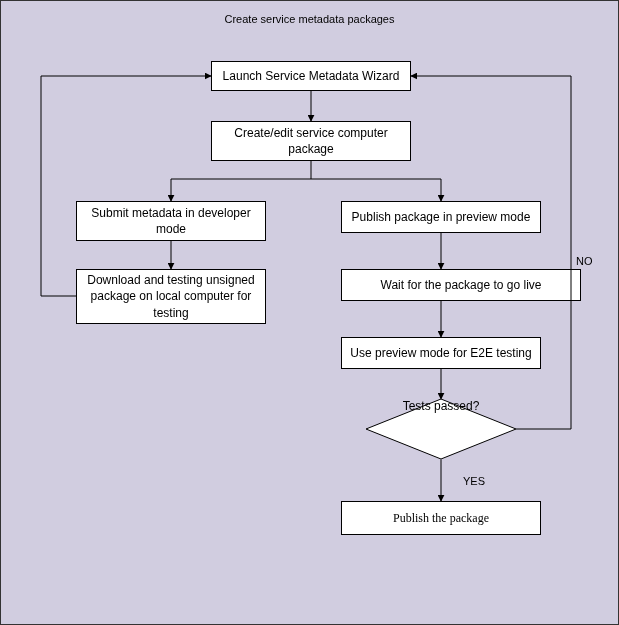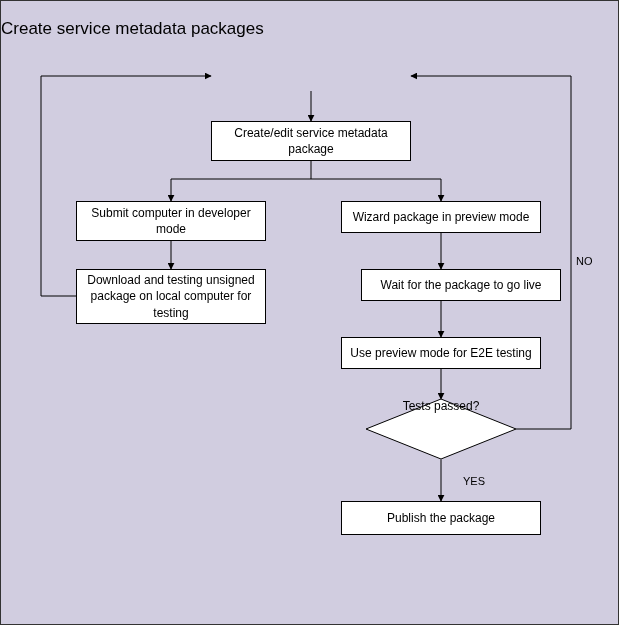--- a/index.html
+++ b/index.html
@@ -11,24 +11,24 @@
   .canvas {
     position: relative;
     width: 619px;
     height: 625px;
     background: #d1cde0;
     border: 1px solid #333;
     box-sizing: border-box;
   }
   .title {
     position: absolute;
-    top: 18px;
+    top: 12px;
     width: 100%;
-    text-align: left;
-    font-size: 17px;
+    text-align: center;
+    font-size: 11px;
     color: #000;
   }
   .box {
     position: absolute;
     background: #fff;
     border: 1px solid #000;
     font-size: 12px;
     text-align: center;
     display: flex;
     align-items: center;
@@ -68,53 +68,56 @@
     pointer-events: none;
   }
 </style>
 </head>
 <body>
 
 <div class="canvas">
 
   <div class="title">Create service metadata packages</div>
 
+  <div class="box" style="left:210px; top:60px; width:200px; height:30px;">
+    <span>Launch Service Metadata Wizard</span>
+  </div>
 
   <div class="box" style="left:210px; top:120px; width:200px; height:40px;">
-    <span>Create/edit service metadata package</span>
+    <span>Create/edit service computer package</span>
   </div>
 
   <div class="box" style="left:75px; top:200px; width:190px; height:40px;">
-    <span>Submit computer in developer mode</span>
+    <span>Submit metadata in developer mode</span>
   </div>
 
   <div class="box" style="left:75px; top:268px; width:190px; height:55px;">
     <span>Download and testing unsigned package on local computer for testing</span>
   </div>
 
   <div class="box" style="left:340px; top:200px; width:200px; height:32px;">
-    <span>Wizard package in preview mode</span>
+    <span>Publish package in preview mode</span>
   </div>
 
-  <div class="box" style="left:340px; top:268px; width:200px; height:32px;margin-left:20px;">
+  <div class="box" style="left:340px; top:268px; width:240px; height:32px;">
     <span>Wait for the package to go live</span>
   </div>
 
   <div class="box" style="left:340px; top:336px; width:200px; height:32px;">
     <span>Use preview mode for E2E testing</span>
   </div>
 
   <div class="diamond" style="left:365px; top:398px;">
     <svg width="150" height="60">
       <polygon points="75,0 150,30 75,60 0,30" fill="#fff" stroke="#000" stroke-width="1"></polygon>
     </svg>
     <span>Tests passed?</span>
   </div>
 
-  <div class="box" style="left:340px; top:500px; width:200px; height:34px;">
+  <div class="box" style="left:340px; top:500px; width:200px; height:34px;font-family:Liberation Serif, serif;">
     <span>Publish the package</span>
   </div>
 
   <div class="edge-label" style="left:575px; top:210px;margin-top:44px;">NO</div>
   <div class="edge-label" style="left:462px; top:474px;">YES</div>
 
   <svg class="arrows">
     <defs>
       <marker id="arrow" viewBox="0 0 10 10" refX="9" refY="5" markerWidth="7" markerHeight="7" orient="auto-start-reverse">
         <path d="M 0 0 L 10 5 L 0 10 z" fill="#000"></path>

